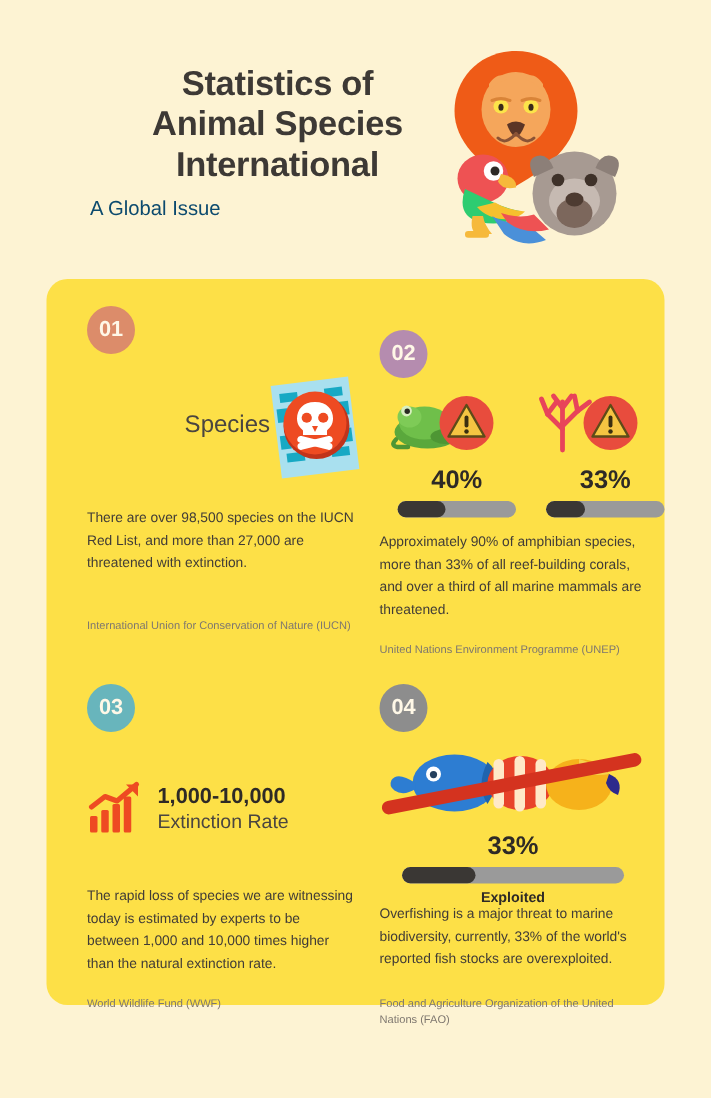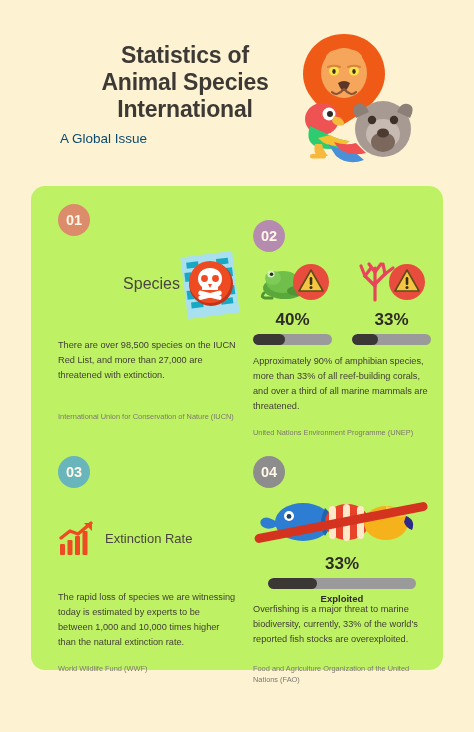--- a/index.html
+++ b/index.html
@@ -49,21 +49,21 @@
     height: 140px;
   }
 
   
   .panel {
     position: absolute;
     left: 31px;
     top: 186px;
     width: 412px;
     height: 484px;
-    background: #bef264;
+    background: #fde047;
     border-radius: 14px;
   }
 
   .block {
     position: absolute;
     width: 178px;
   }
   .block-1 { left: 27px;  top: 18px; }
   .block-2 { left: 222px; top: 18px; margin-top: 16px; }
   .block-3 { left: 27px;  top: 270px; }
@@ -126,21 +126,21 @@
     position: absolute;
     top: 207px;
     width: 178px;
   }
   .source-3, .source-4 { top: 207px; }
 
   
   .meter-row {
     position: absolute;
     top: 52px;
-    left: 0;
+    left: 12px;
     width: 178px;
     display: flex;
     gap: 20px;
     justify-content: center;
   }
   .meter-col { width: 82px; }
   .meter-pct {
     font-size: 17px;
     font-weight: bold;
     color: #2E2A26;
@@ -389,20 +389,21 @@
               <rect x="2" y="22" width="5" height="11" rx="1"></rect>
               <rect x="9.5" y="18" width="5" height="15" rx="1"></rect>
               <rect x="17" y="14" width="5" height="19" rx="1"></rect>
               <rect x="24.5" y="9" width="5" height="24" rx="1"></rect>
             </g>
             <path d="M3 16 L12 9 L20 12 L33 1" stroke="#EE4B22" stroke-width="3.4" fill="none" stroke-linecap="round" stroke-linejoin="round"></path>
             <path d="M26 1 L34 1 L34 9 Z" fill="#EE4B22"></path>
           </svg>
         </div>
         <div class="rate-label">
+          <div class="l1">1,000-10,000</div>
           <div class="l2">Extinction Rate</div>
         </div>
       </div>
     </div>
 
     <div class="body-text">The rapid loss of species we are witnessing today is estimated by experts to be between 1,000 and 10,000 times higher than the natural extinction rate.</div>
     <div class="source-text source-3">World Wildlife Fund (WWF)</div>
   </div>
 
   <div class="block block-4">

